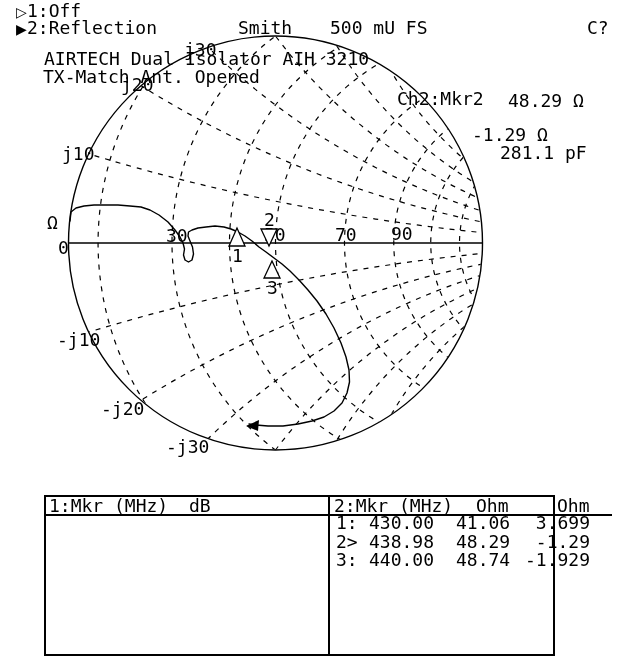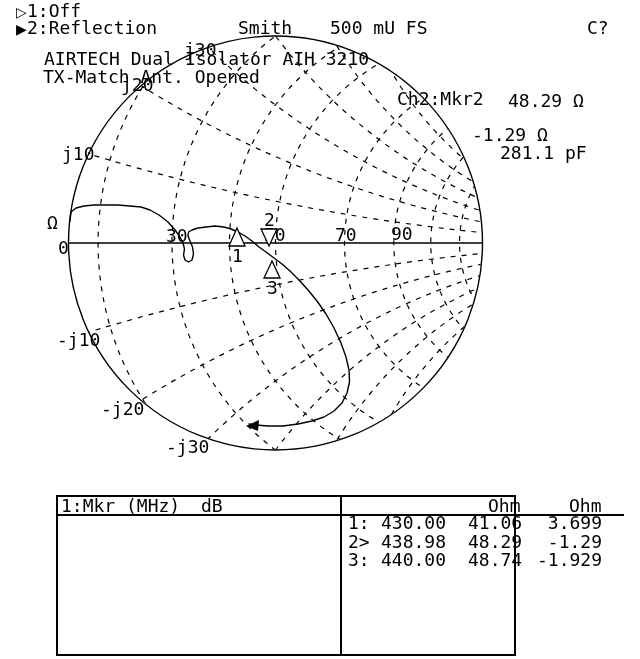--- a/index.html
+++ b/index.html
@@ -6,21 +6,21 @@
   #screen{
     position:relative;width:640px;height:659px;background:#ffffff;
     font-family:"DejaVu Sans Mono",monospace;font-size:18px;line-height:18px;color:#000;
     overflow:hidden;
   }
   .t{position:absolute;white-space:pre;}
   .tri{font-family:"DejaVu Sans",sans-serif;font-size:14px;line-height:16px;}
   #chart-svg{position:absolute;left:0;top:0;}
   #chart-svg text{font-family:"DejaVu Sans Mono",monospace;font-size:18px;fill:#000;}
   #marker-table{
-    position:absolute;left:56px;top:495px;width:460px;height:161px;
+    position:absolute;left:44px;top:495px;width:511px;height:161px;
     border:2px solid #000;box-sizing:border-box;
   }
   #marker-table .vdiv{position:absolute;left:282px;top:0;width:2px;height:157px;background:#000;}
   #marker-table .hrule{position:absolute;left:0;top:17px;width:566px;height:2px;background:#000;}
   .cell-right{text-align:right;}
 </style>
 </head>
 <body>
 
 <div id="screen">
@@ -98,20 +98,21 @@
     <text x="267" y="294">3</text>
   </svg>
 
 
   <div id="marker-table">
     <div class="vdiv"></div>
     <div class="hrule"></div>
 
     <span class="t" style="left:3px;top:0">1:Mkr (MHz)</span>
     <span class="t" style="left:143px;top:0">dB</span>
+    <span class="t" style="left:288px;top:0">2:Mkr (MHz)</span>
     <span class="t" style="left:430px;top:0">Ohm</span>
     <span class="t" style="left:511px;top:0">Ohm</span>
 
     <span class="t" style="left:290px;top:17px">1:</span>
     <span class="t" style="left:323px;top:17px">430.00</span>
     <span class="t" style="left:410px;top:17px">41.06</span>
     <span class="t cell-right" style="left:460px;top:17px;width:84px">3.699</span>
 
     <span class="t" style="left:290px;top:36px">2&gt;</span>
     <span class="t" style="left:323px;top:36px">438.98</span>

